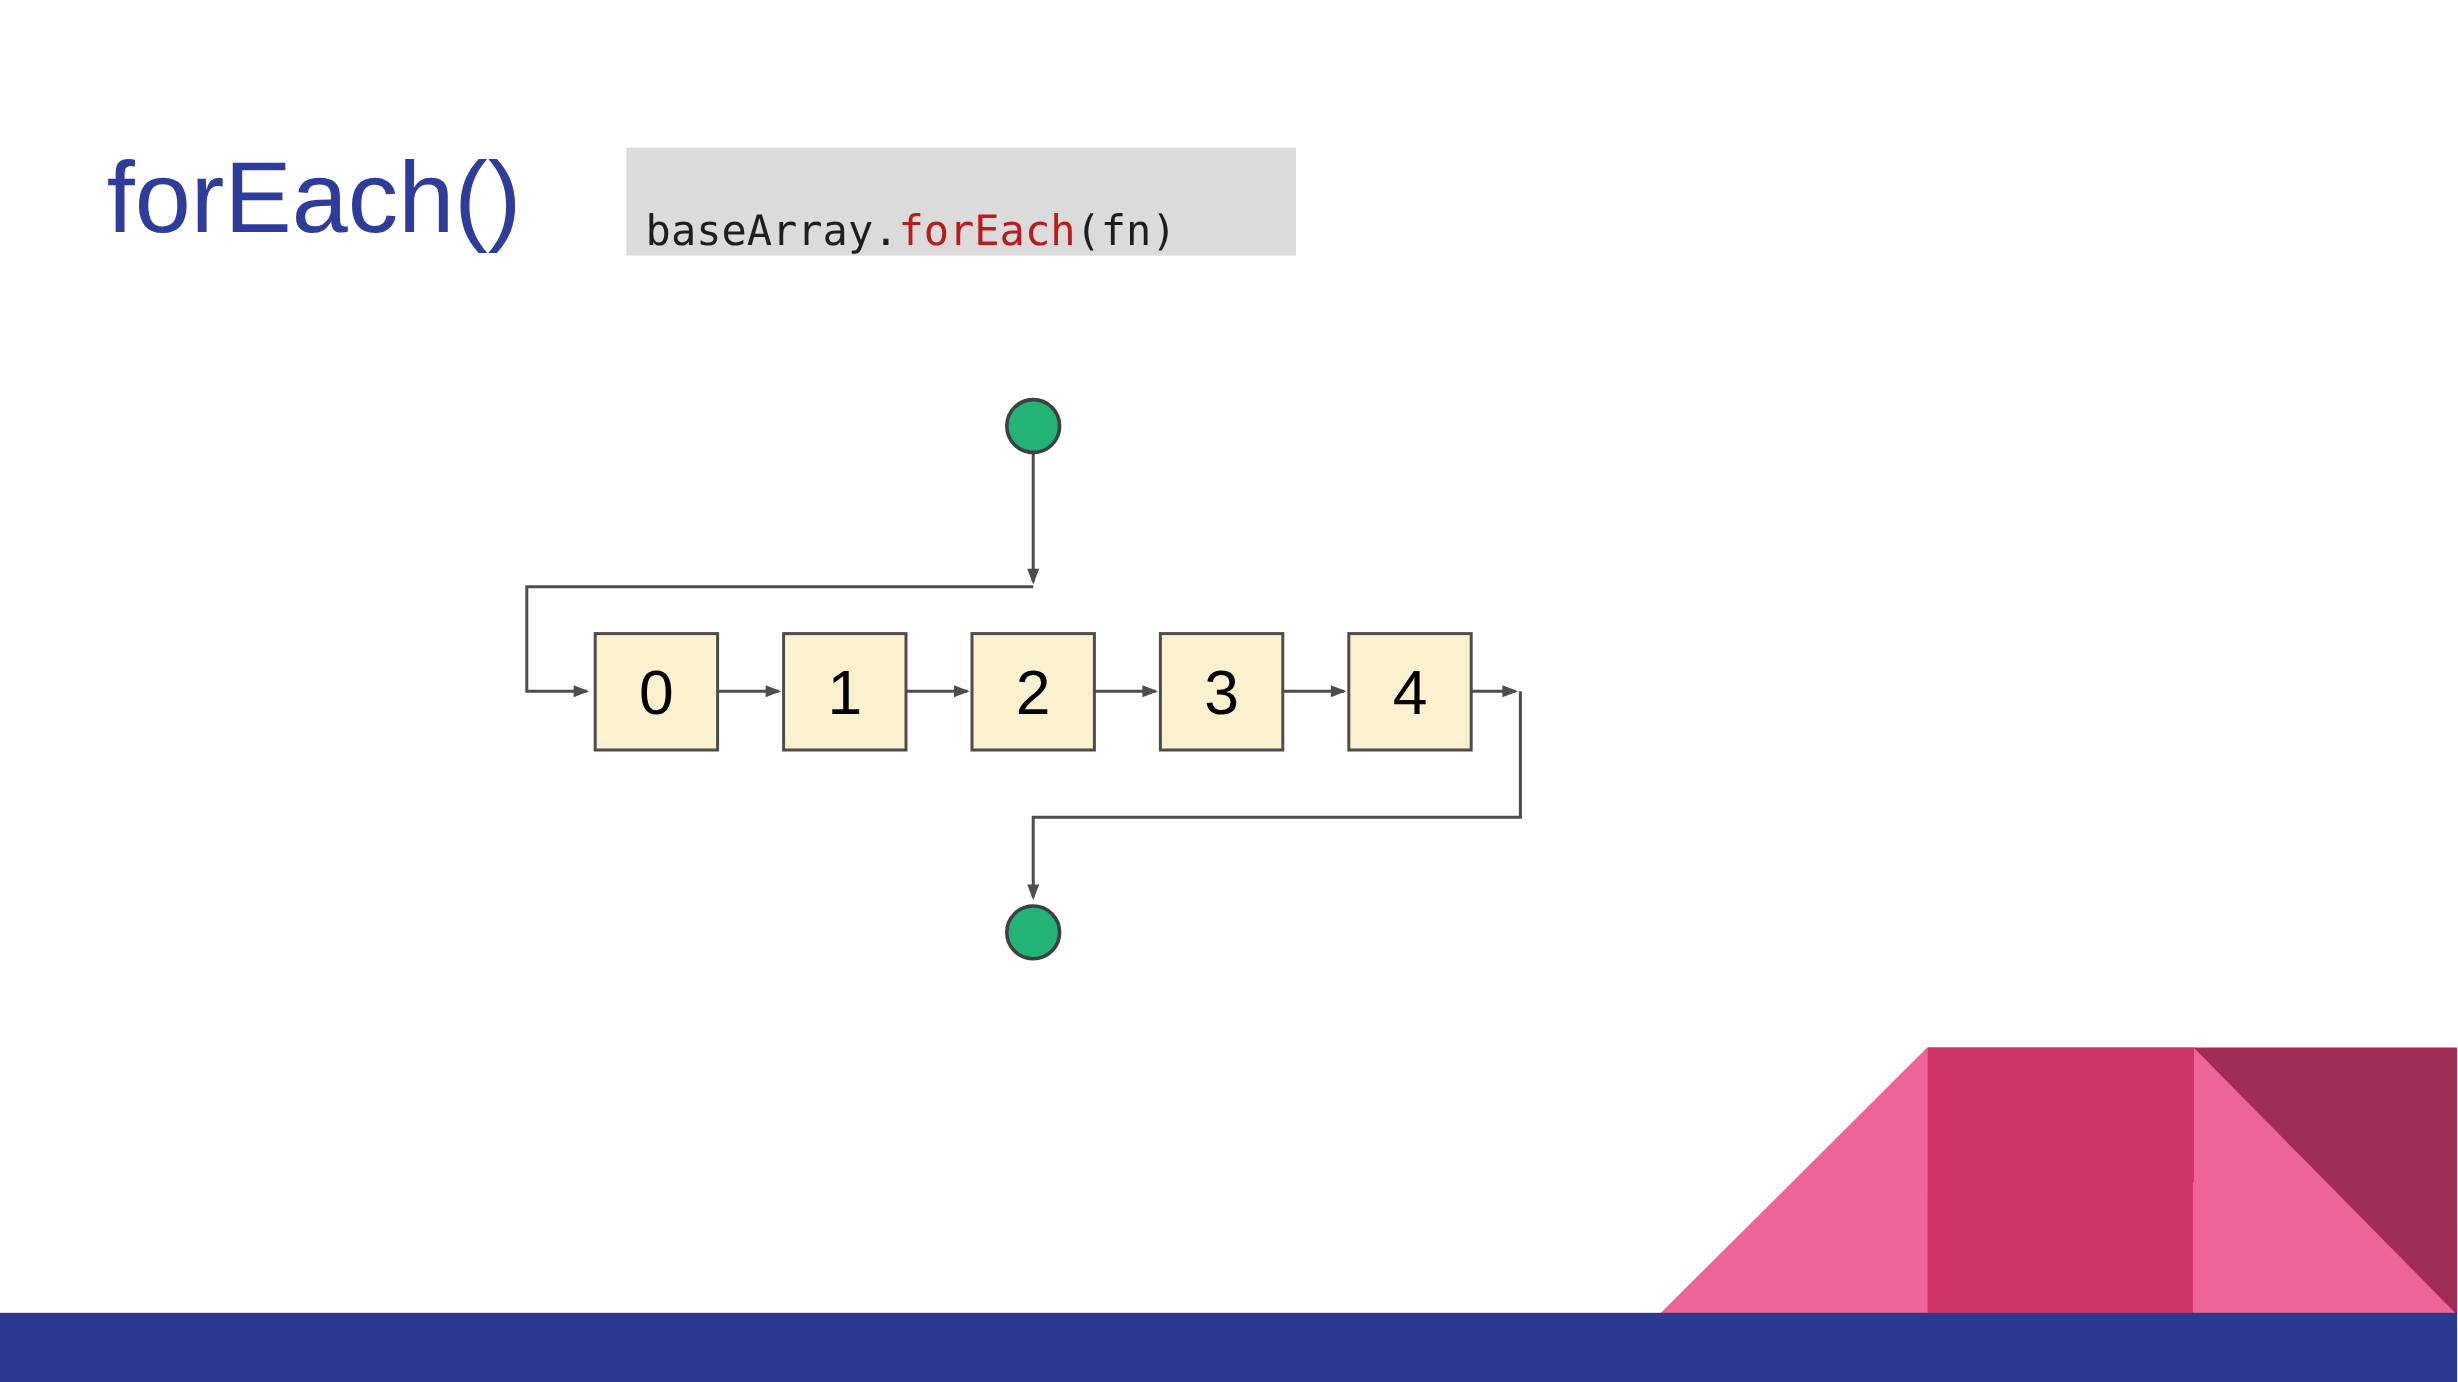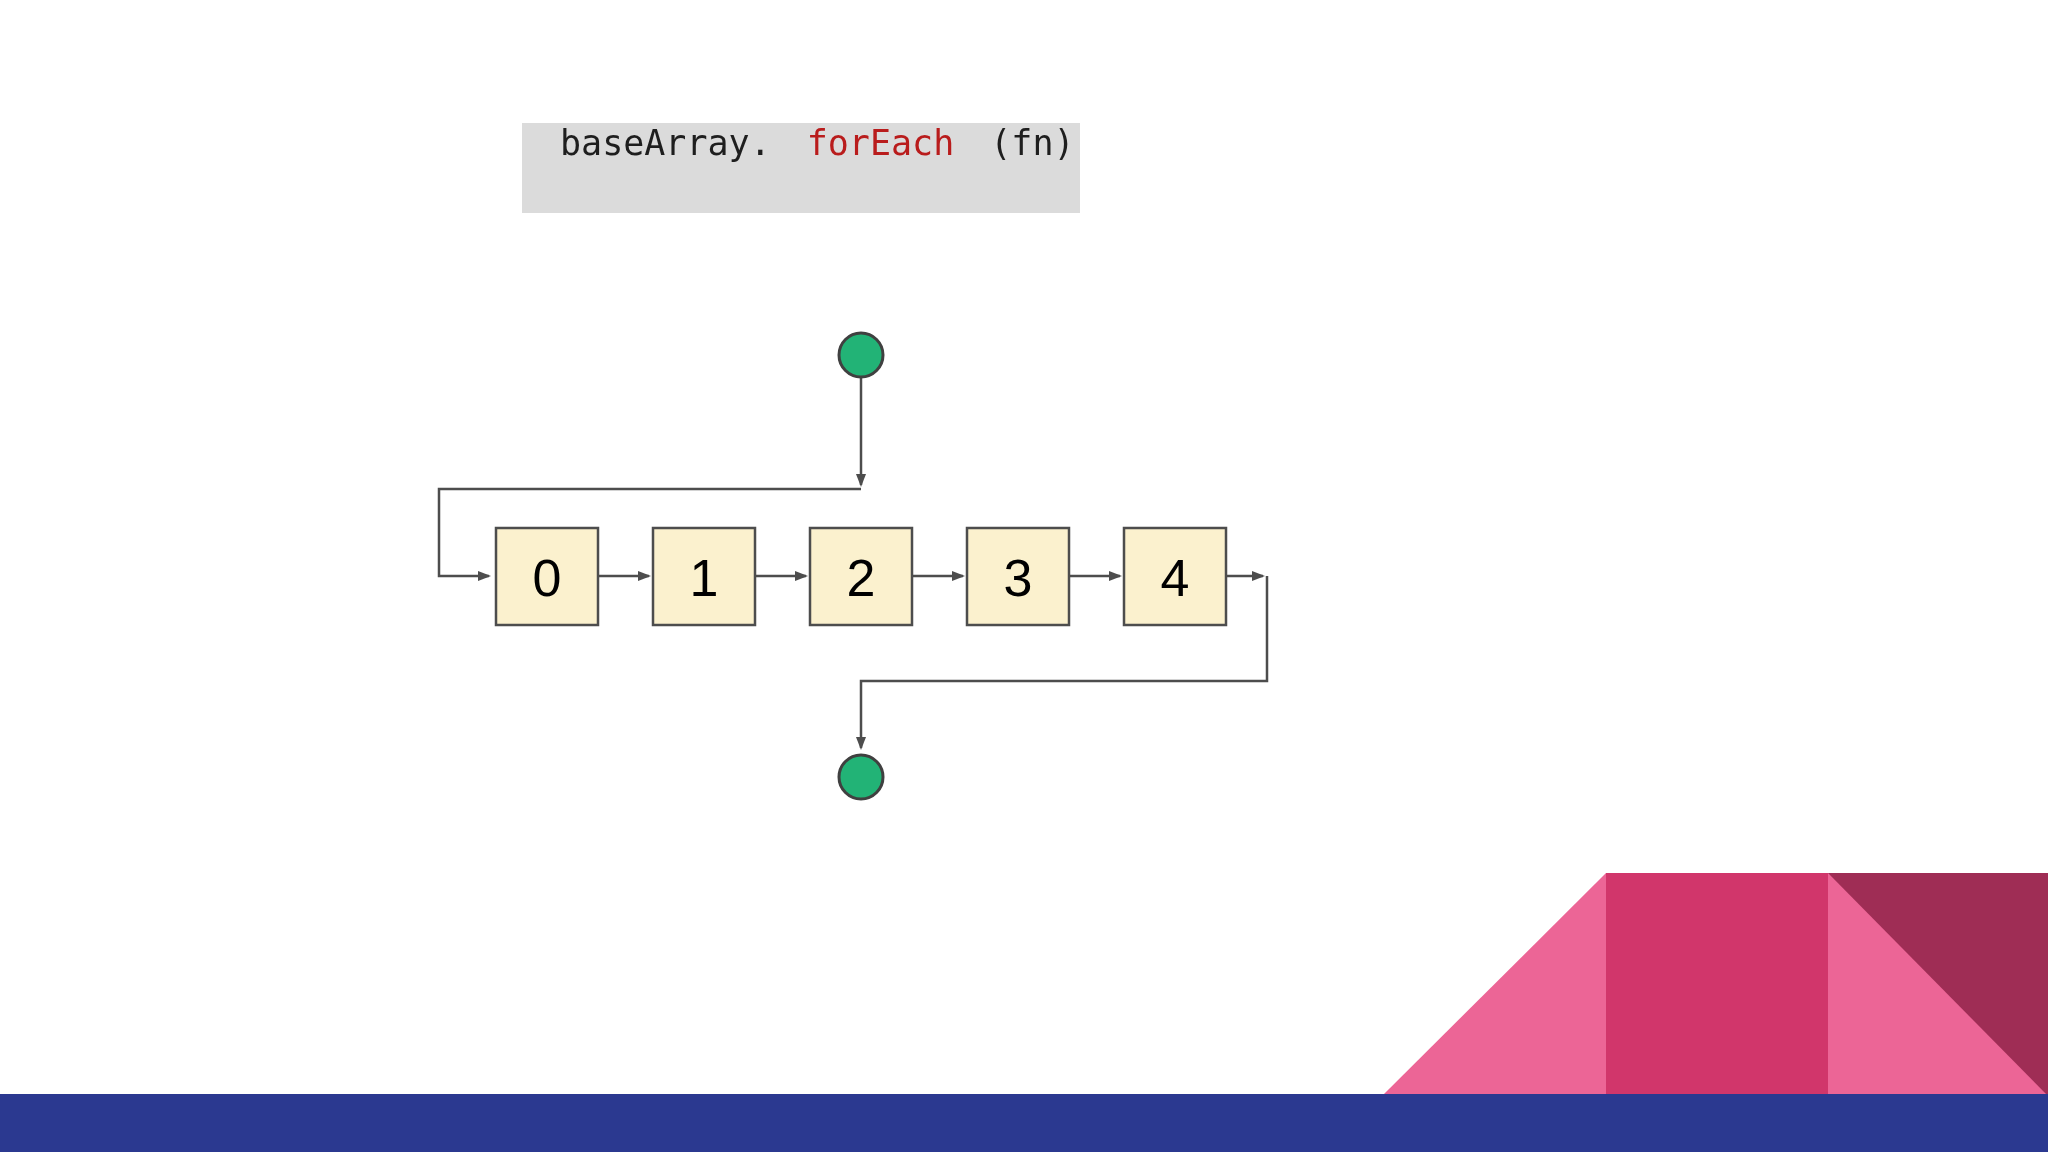--- a/index.html
+++ b/index.html
@@ -26,27 +26,26 @@
   }
   .code-box {
     position: absolute;
     left: 522px;
     top: 123px;
     width: 558px;
     height: 90px;
     background: #DBDBDB;
     box-sizing: border-box;
     display: flex;
-    align-items: flex-start;
-    padding-left: 38px;
+    align-items: flex-end;
+    padding-left: 16px;
     font-family: "DejaVu Sans Mono", monospace;
     font-size: 35px;
     color: #1E1E1E;
     white-space: pre;
-    gap: 36px;
   }
   .code-method { color: #b91c1c; }
   svg.overlay {
     position: absolute;
     left: 0;
     top: 0;
     width: 2048px;
     height: 1152px;
   }
   .connector {
@@ -68,20 +67,21 @@
   .node-circle {
     stroke: #404040;
     stroke-width: 3;
   }
 </style>
 </head>
 <body>
 
 <div class="slide">
 
+  <div class="title">forEach()</div>
 
   <div class="code-box">
     <span class="code-obj">baseArray.</span><span class="code-method">forEach</span><span class="code-args">(fn)</span>
   </div>
 
   <svg class="overlay" viewBox="0 0 2048 1152">
     <defs>
       <marker id="ah" markerUnits="userSpaceOnUse" markerWidth="16" markerHeight="14" refX="12" refY="6" orient="auto">
         <path d="M1,1 L14,6 L1,11 Z" fill="#4D4D4D"></path>
       </marker>

